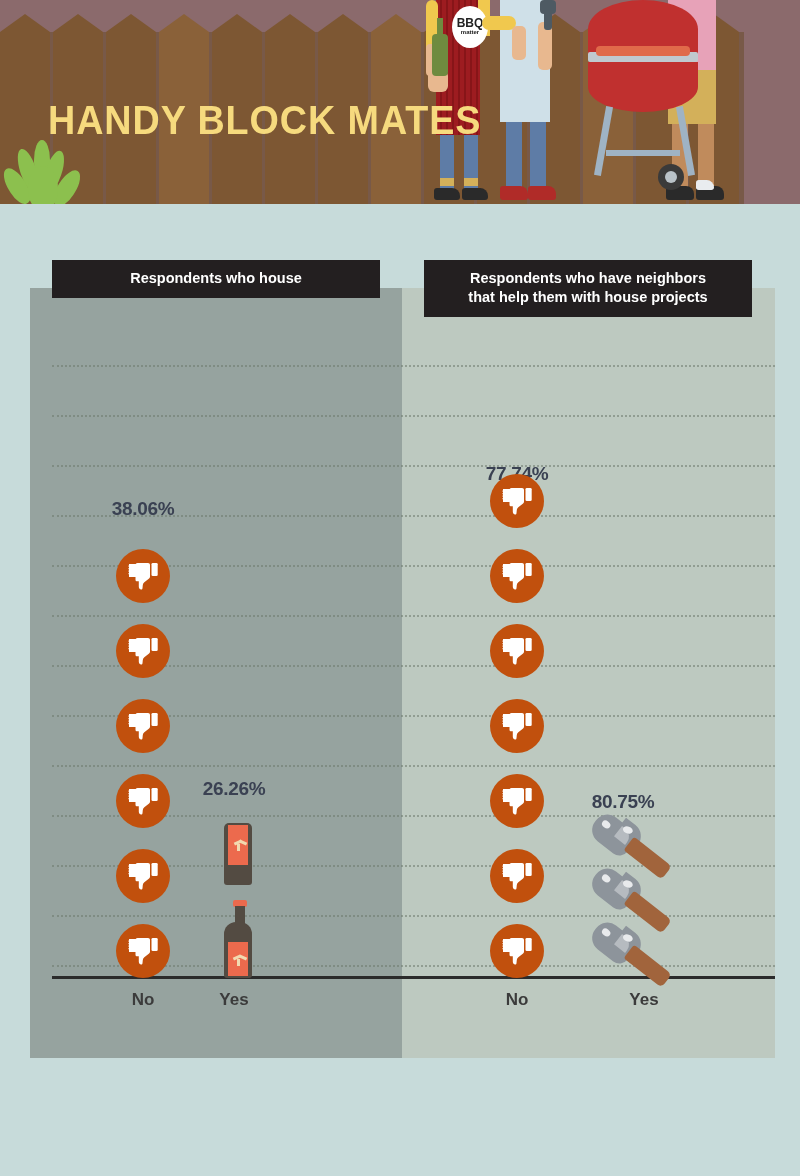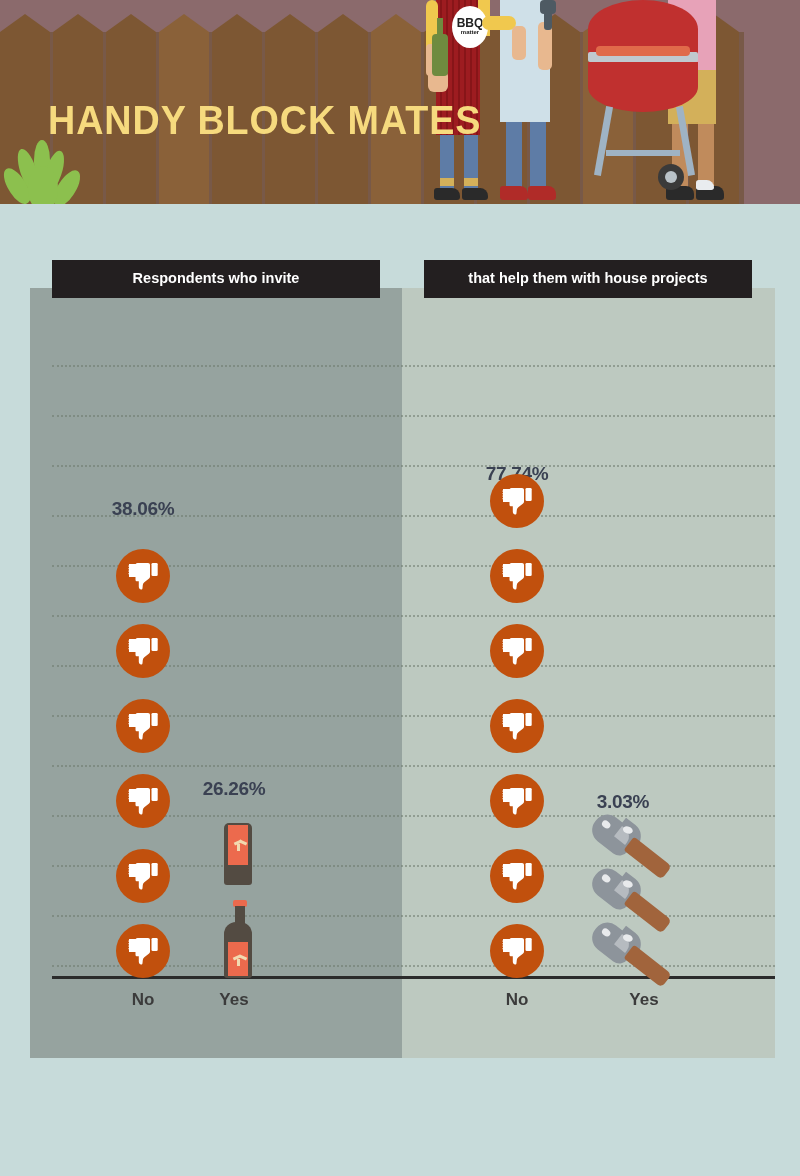--- a/index.html
+++ b/index.html
@@ -288,30 +288,31 @@
       <div class="gline" style="top: 427px;"></div>
       <div class="gline" style="top: 477px;"></div>
       <div class="gline" style="top: 527px;"></div>
       <div class="gline" style="top: 577px;"></div>
       <div class="gline" style="top: 627px;"></div>
       <div class="gline" style="top: 677px;"></div>
     </div>
   <div class="baseline"></div>
 
   <div class="cap cap-left">
-    <div>Respondents who invite</div>
+    <div>Respondents who house</div>
   </div>
   <div class="cap cap-right">
+    <div>Respondents who have neighbors</div>
     <div>that help them with house projects</div>
   </div>
 
   <div class="pctlabel" style="left:38px; top:210px;">38.06%</div>
   <div class="pctlabel" style="left:129px; top:490px;">26.26%</div>
   <div class="pctlabel" style="left:412px; top:175px;">77.74%</div>
-  <div class="pctlabel" style="left:518px; top:503px;">3.03%</div>
+  <div class="pctlabel" style="left:518px; top:503px;">80.75%</div>
 
   <div class="xlabel" style="left:53px;">No</div>
   <div class="xlabel" style="left:144px;">Yes</div>
   <div class="xlabel" style="left:427px;">No</div>
   <div class="xlabel" style="left:554px;">Yes</div>
 
   <div id="stack-left-no">
       <div class="tdicon" style="left: 86px; top: 636px;">
         <svg width="32" height="30" viewBox="0 0 32 30">
           <path fill="#ffffff" d="M2 3 h10 v13 h-10 z M1.5 4.5 h4 v1.2 h-4 z M1.5 7 h4 v1.2 h-4 z M1.5 9.5 h4 v1.2 h-4 z M1.5 12 h4 v1.2 h-4 z"></path>

